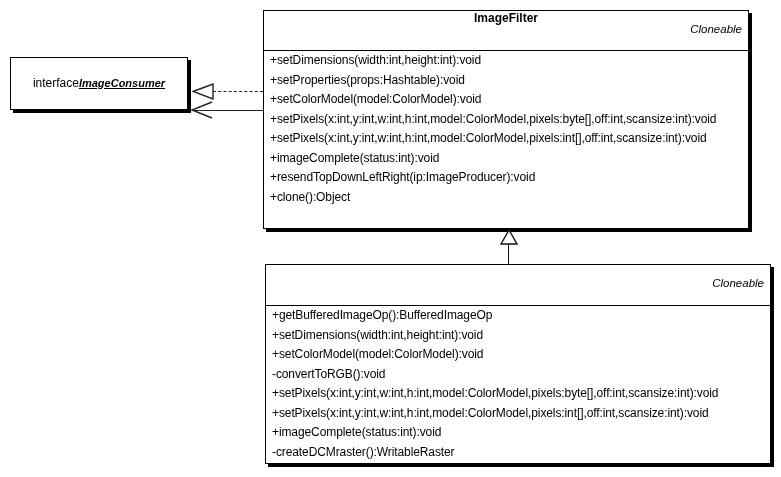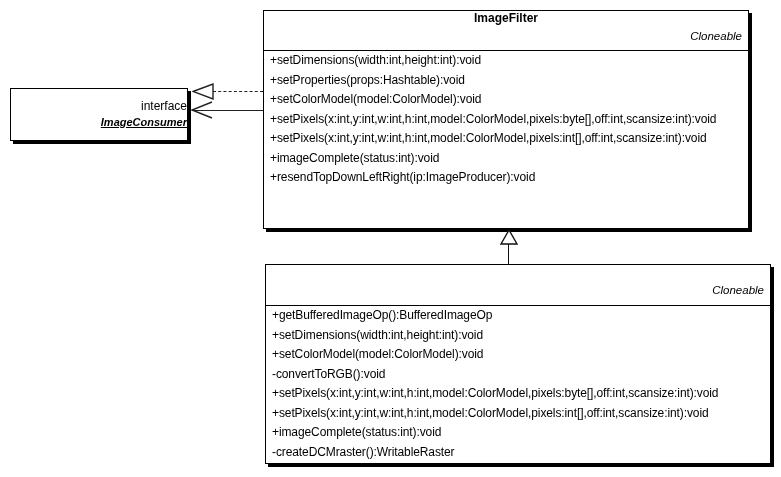--- a/index.html
+++ b/index.html
@@ -26,21 +26,21 @@
   }
 
   .box-header {
     position: relative;
     box-sizing: border-box;
     border-bottom: 1px solid #000000;
   }
 
   .stereotype {
     position: absolute;
-    top: 18px;
+    top: 11px;
     right: 6px;
     font-style: italic;
     font-size: 11.5px;
     line-height: 14px;
     white-space: nowrap;
   }
 
   .class-name {
     text-align: center;
     font-weight: bold;
@@ -59,26 +59,26 @@
     line-height: 19.5px;
     height: 19.5px;
     padding-left: 6px;
     white-space: nowrap;
     letter-spacing: -0.1px;
   }
 
   
   #interface-box {
     left: 10px;
-    top: 88px;
+    top: 57px;
     width: 178px;
     height: 53px;
     display: flex;
-    flex-direction: column;
-    align-items: flex-end;
+    flex-direction: row;
+    align-items: center;
     justify-content: center;
   }
   #interface-box .iface-kind {
     font-size: 12px;
     line-height: 15px;
     text-align: center;
   }
   #interface-box .iface-name {
     font-size: 11px;
     line-height: 17px;
@@ -170,20 +170,21 @@
     <div class="class-name">ImageFilter</div>
   </div>
   <div class="members">
     <div class="member">+setDimensions(width:int,height:int):void</div>
     <div class="member">+setProperties(props:Hashtable):void</div>
     <div class="member">+setColorModel(model:ColorModel):void</div>
     <div class="member">+setPixels(x:int,y:int,w:int,h:int,model:ColorModel,pixels:byte[],off:int,scansize:int):void</div>
     <div class="member">+setPixels(x:int,y:int,w:int,h:int,model:ColorModel,pixels:int[],off:int,scansize:int):void</div>
     <div class="member">+imageComplete(status:int):void</div>
     <div class="member">+resendTopDownLeftRight(ip:ImageProducer):void</div>
+    <div class="member">+clone():Object</div>
   </div>
 </div>
 
 <div class="uml-box" id="bufferedimagefilter-box">
   <div class="box-header">
     <div class="stereotype">Cloneable</div>
   </div>
   <div class="members">
     <div class="member">+getBufferedImageOp():BufferedImageOp</div>
     <div class="member">+setDimensions(width:int,height:int):void</div>

